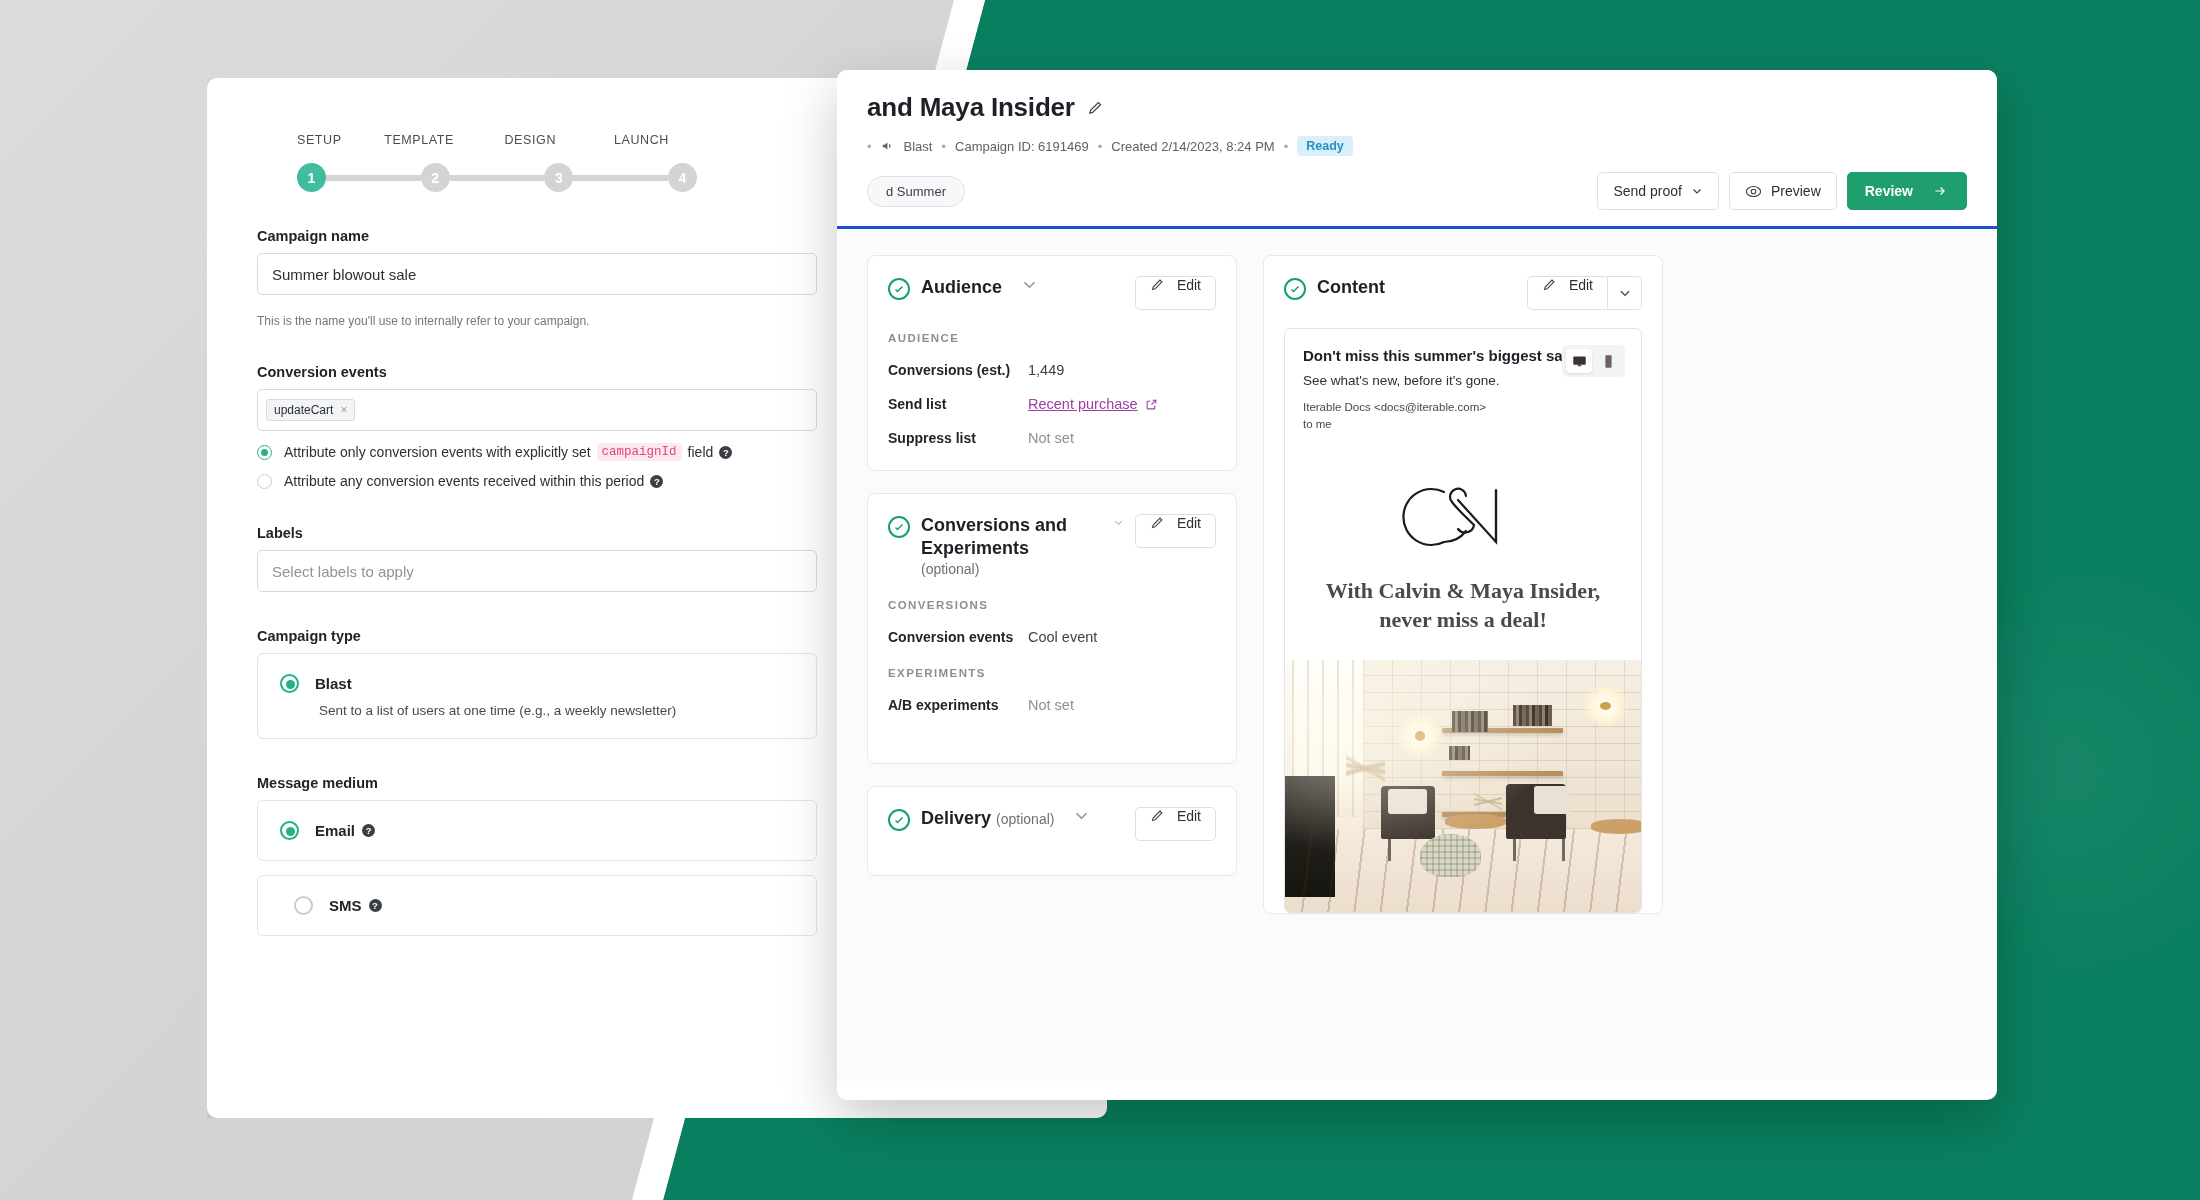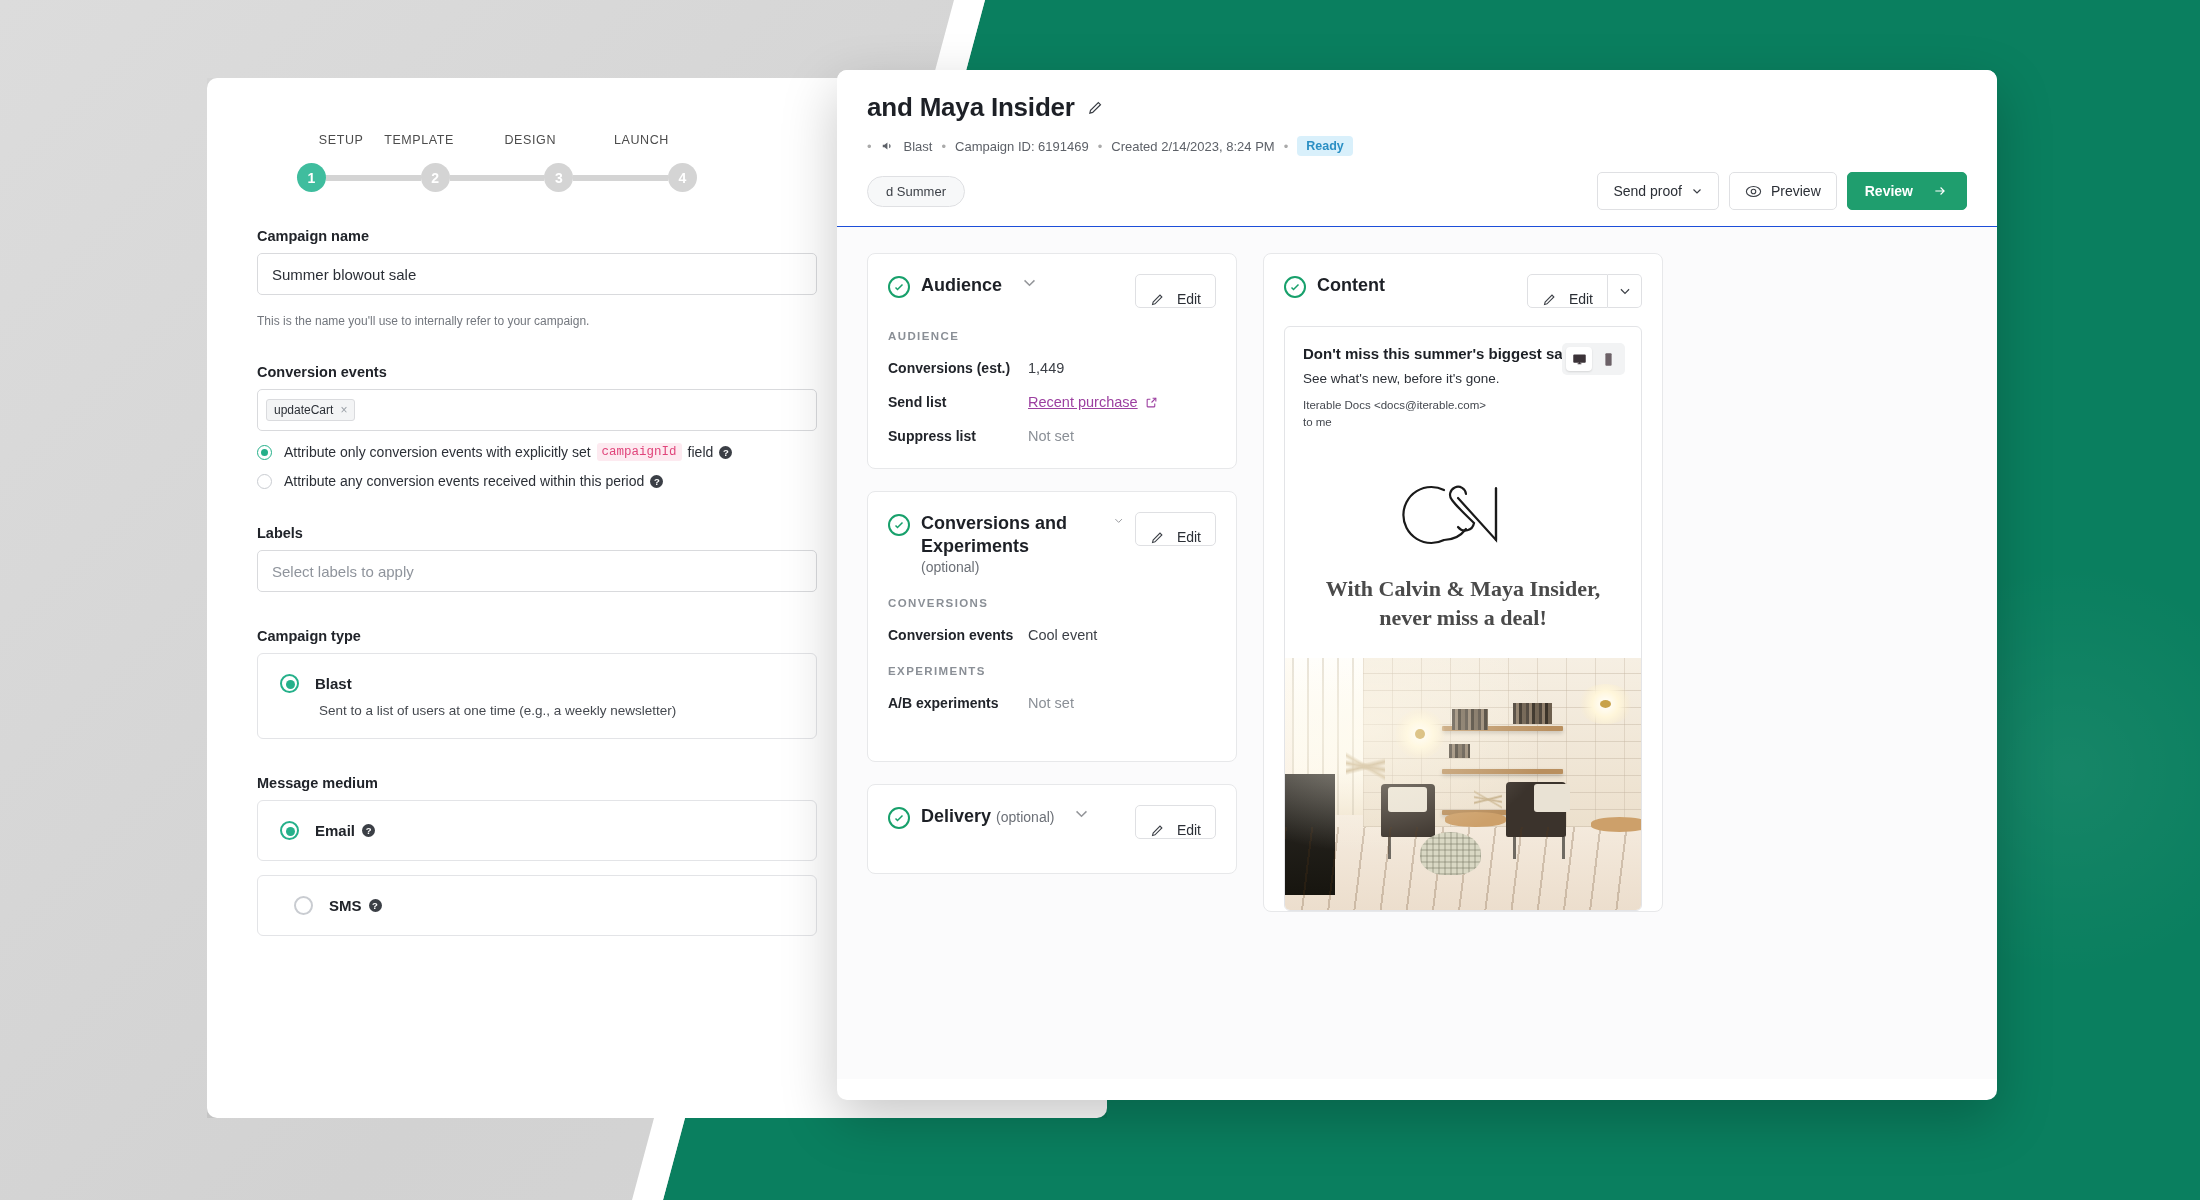--- a/index.html
+++ b/index.html
@@ -43,21 +43,21 @@
   }
   #left-inner { padding: 40px 50px; }
 
   
   .stepper { margin: 15px 0 0 40px; width: 400px; position: relative; }
   .step-labels { display:flex; }
   .step-labels span {
     font-size: 12.5px; letter-spacing: .6px; color: #4c4c4c;
     width: 117px; text-align:center;
   }
-  .step-labels span:first-child { width: 70px; text-align:right; }
+  .step-labels span:first-child { width: 70px; text-align:left; }
   .step-row { display:flex; align-items:center; margin-top: 16px; }
   .step-dot {
     width: 29px; height:29px; border-radius:50%;
     background:#d4d4d4; color:#fff; font-size:14px; font-weight:700;
     display:flex; align-items:center; justify-content:center;
     flex: 0 0 auto;
   }
   .step-dot.active { background:#3fbd9e; }
   .step-line { height:6px; background:#d4d4d4; flex: 1 1 auto; }
 
@@ -124,21 +124,21 @@
     position:absolute;
     left: 837px; top: 70px;
     width: 1160px; height: 1030px;
     background:#ffffff;
     border-radius: 10px;
     box-shadow: 0 20px 55px rgba(0,0,0,.22);
     overflow:hidden;
   }
   .rs-header {
     padding: 22px 30px 16px 30px;
-    border-bottom:1px solid #1d4ed8;
+    border-bottom:3px solid #1d4ed8;
     background:#fff;
     position:relative;
   }
   .rs-title-row { display:flex; align-items:center; gap:12px; }
   .rs-title {
     font-size: 26px; font-weight:700; color:#1d2026; letter-spacing:-.2px;
   }
   .pencil { width:17px; height:17px; flex:0 0 auto; }
   .rs-meta {
     margin-top: 13px; display:flex; align-items:center; gap:9px;
@@ -185,21 +185,21 @@
     margin-top:2px;
   }
   .check-circle svg { display:block; }
   .card-title { font-size:18px; font-weight:700; color:#1d2026; line-height:1.25; }
   .card-title .opt { font-size:14px; font-weight:400; color:#6c7077; }
   .card-sub { font-size:14px; color:#6c7077; margin-top:2px; }
   .chev { margin-left:8px; opacity:.55; }
   .card-head-right { margin-left:auto; display:flex; align-items:center; gap:0px; }
   .btn-edit {
     border:1px solid #dfe0e3; background:#fff; border-radius:5px;
-    height:34px; padding:0 14px; display:flex; align-items:flex-end; gap:12px;
+    height:34px; padding:0 14px; display:flex; align-items:flex-start; gap:12px;
     font-size:14px; color:#2b2f36;
   }
   .btn-caret {
     border:1px solid #dfe0e3; border-left:none; background:#fff;
     border-radius:0 5px 5px 0; height:34px; width:34px;
     display:flex; align-items:center; justify-content:center;
   }
   .btn-edit.grouped { border-radius:5px 0 0 5px; }
 
   .section-label {

